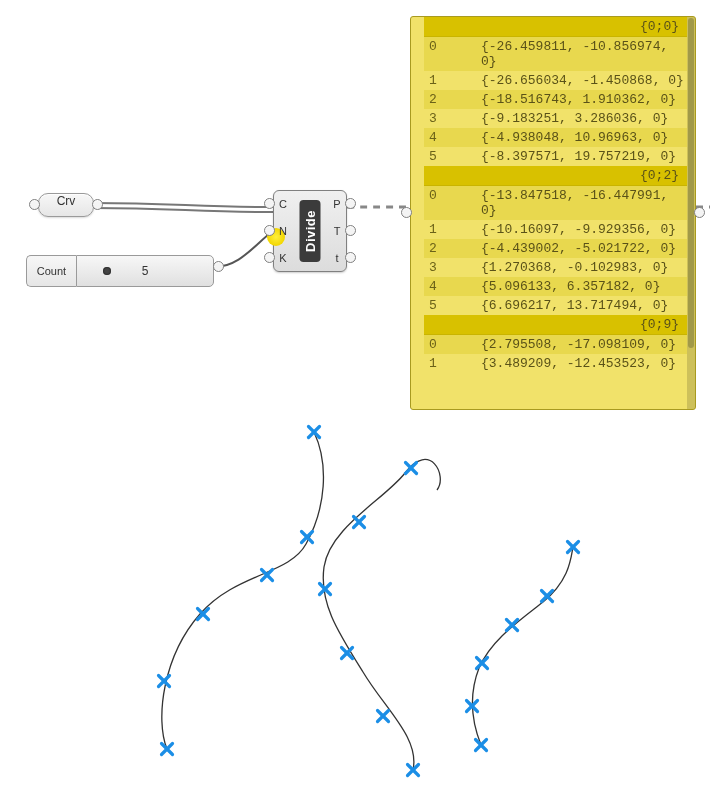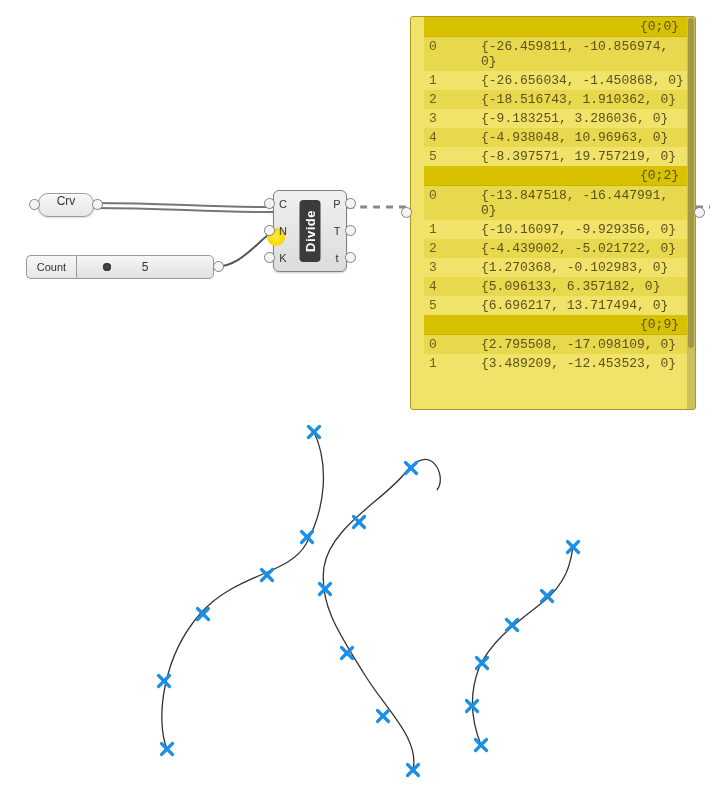--- a/index.html
+++ b/index.html
@@ -32,21 +32,21 @@
     display: flex;
     align-items: flex-start;
     justify-content: center;
     box-shadow: inset 0 1px 0 rgba(255,255,255,.8), 0 1px 2px rgba(0,0,0,.15);
   }
   .crv-param { left: 38px; top: 193px; width: 56px; height: 24px; }
 
   .slider {
     position: absolute;
     left: 26px; top: 255px;
-    width: 188px; height: 24px;
+    width: 188px; height: 32px;
     display: flex;
   }
   .slider-label {
     width: 50px;
     background: linear-gradient(#f7f7f7,#e6e6e6);
     border: 1px solid #9a9a9a;
     border-right: none;
     border-radius: 5px 0 0 5px;
     font-family: Arial, sans-serif;
     font-size: 11px;

